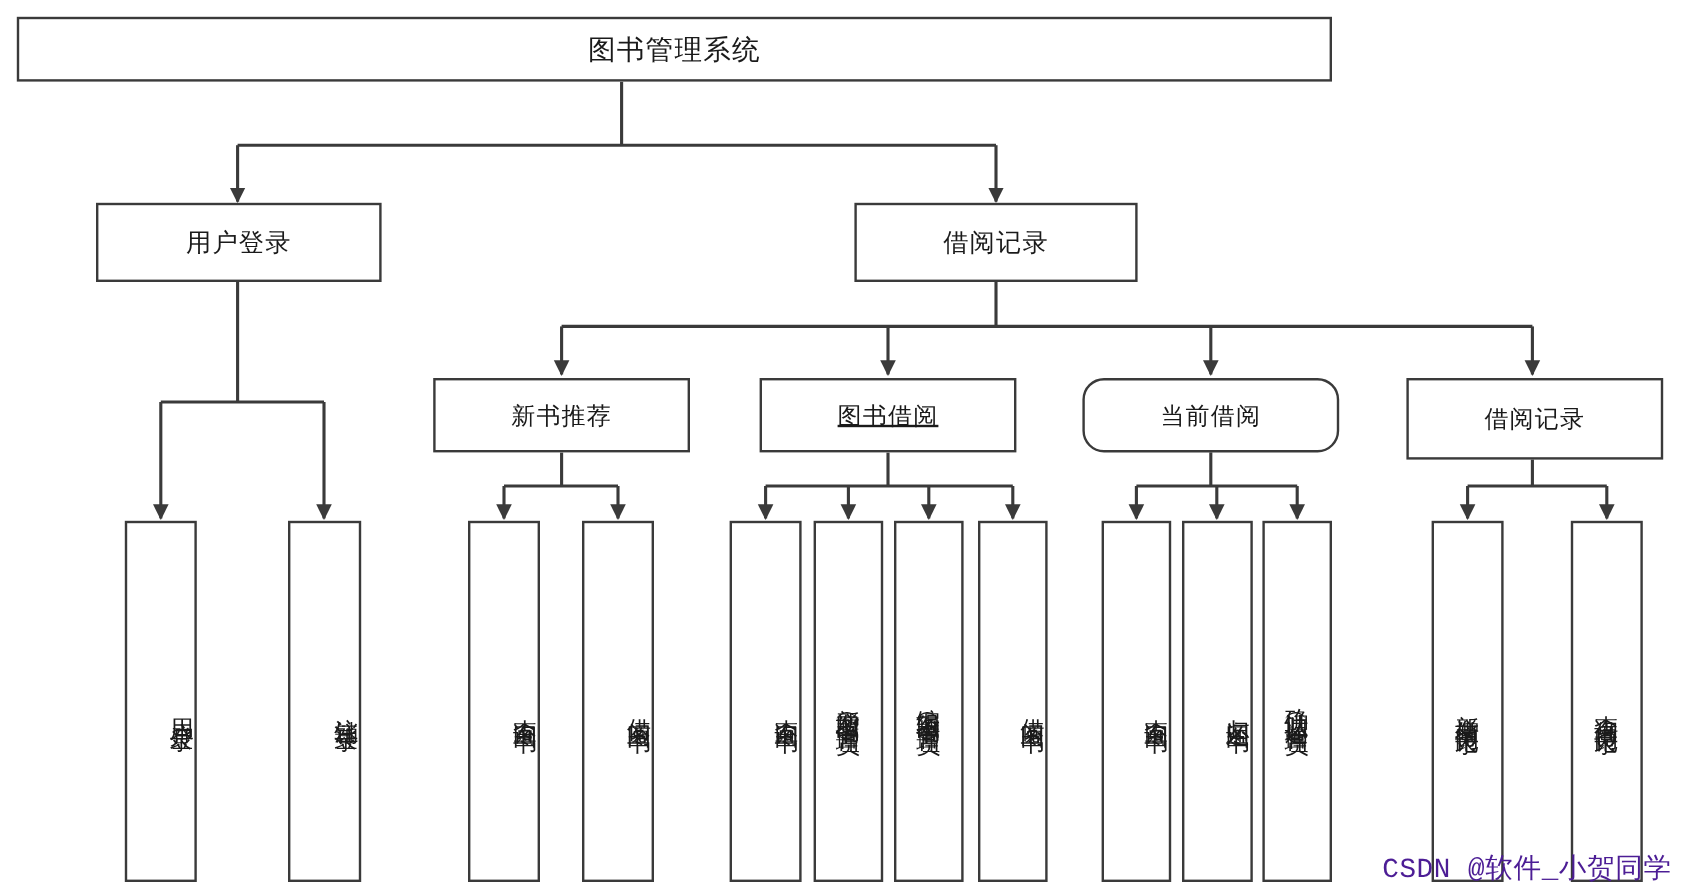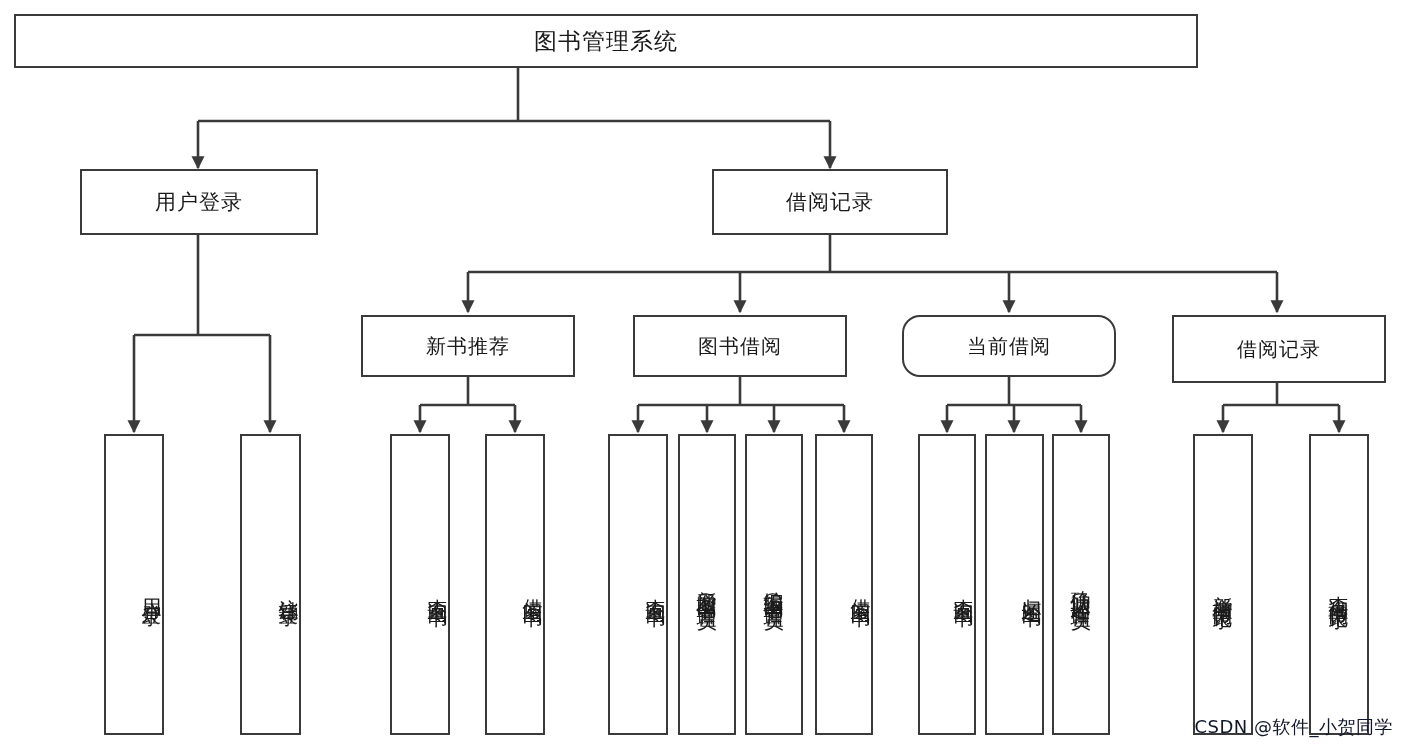--- a/index.html
+++ b/index.html
@@ -59,25 +59,26 @@
     letter-spacing: 3px;
     line-height: 1;
   }
   .node-leaf.leaf-shift {
     align-items: center;
   }
   #watermark {
     position: absolute;
     right: 12px;
     bottom: 8px;
-    font-size: 18px;
-    color: #0f172a;
+    font-size: 23px;
+    color: #4c1d95;
     letter-spacing: 0.5px;
     white-space: nowrap;
     user-select: none;
+    font-family: Liberation Mono, monospace;
   }
 </style>
 </head>
 <body>
 
 <div id="diagram-root">
 
   <svg id="edge-layer" viewBox="0 0 1405 747" width="1405" height="747">
     <defs>
       <marker id="arrow" viewBox="0 0 10 10" refX="9" refY="5" markerWidth="5" markerHeight="7" orient="auto-start-reverse">
@@ -121,29 +122,29 @@
       <path d="M 1014 405 L 1014 432" marker-end="url(#arrow)"></path>
       <path d="M 1081 405 L 1081 432" marker-end="url(#arrow)"></path>
 
       <path d="M 1277 377 L 1277 405"></path>
       <path d="M 1223 405 L 1339 405"></path>
       <path d="M 1223 405 L 1223 432" marker-end="url(#arrow)"></path>
       <path d="M 1339 405 L 1339 432" marker-end="url(#arrow)"></path>
     </g>
   </svg>
 
-  <div class="node node-root" style="left:14px; top:14px; width:1184px; height:54px;">图书管理系统</div>
+  <div class="node node-root" style="left:14px; top:14px; width:1096px; height:54px;">图书管理系统</div>
 
   <div class="node node-l1" style="left:80px; top:169px; width:238px; height:66px;">用户登录</div>
 
   <div class="node node-l1" style="left:712px; top:169px; width:236px; height:66px;">借阅记录</div>
 
   <div class="node node-l2" style="left:361px; top:315px; width:214px; height:62px;">新书推荐</div>
 
-  <div class="node node-l2" style="left:633px; top:315px; width:214px; height:62px;">图书借阅</div>
+  <div class="node node-l2" style="left:633px; top:315px; width:214px; height:62px;text-decoration:underline;">图书借阅</div>
 
   <div class="node node-l2" style="left:902px; top:315px; width:214px; height:62px;border-radius:18px;">当前借阅</div>
 
   <div class="node node-l2" style="left:1172px; top:315px; width:214px; height:68px;">借阅记录</div>
 
   <div class="node node-leaf" style="left:104px; top:434px; width:60px; height:301px;">用户登录</div>
 
   <div class="node node-leaf" style="left:240px; top:434px; width:61px; height:301px;">注销登录</div>
 
   <div class="node node-leaf" style="left:390px; top:434px; width:60px; height:301px;">查询图书</div>

